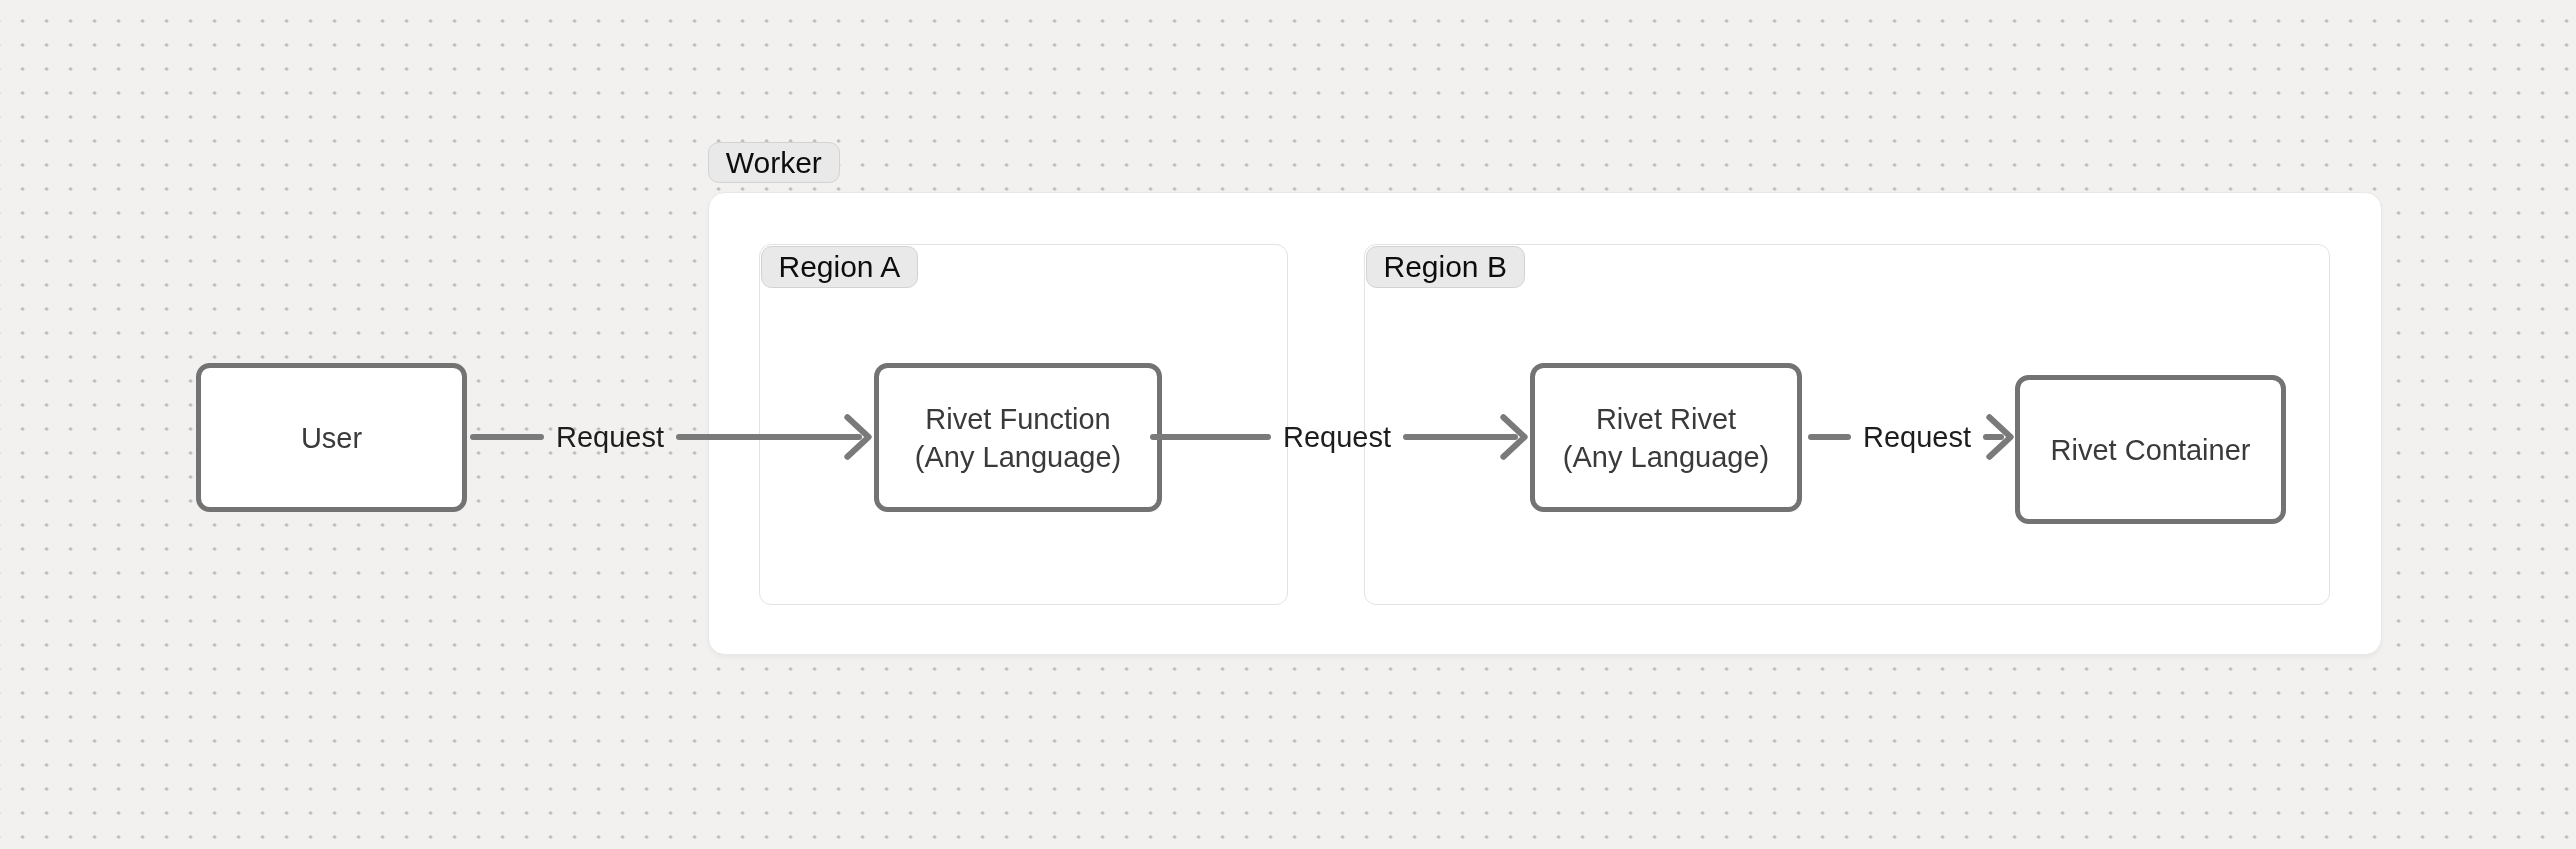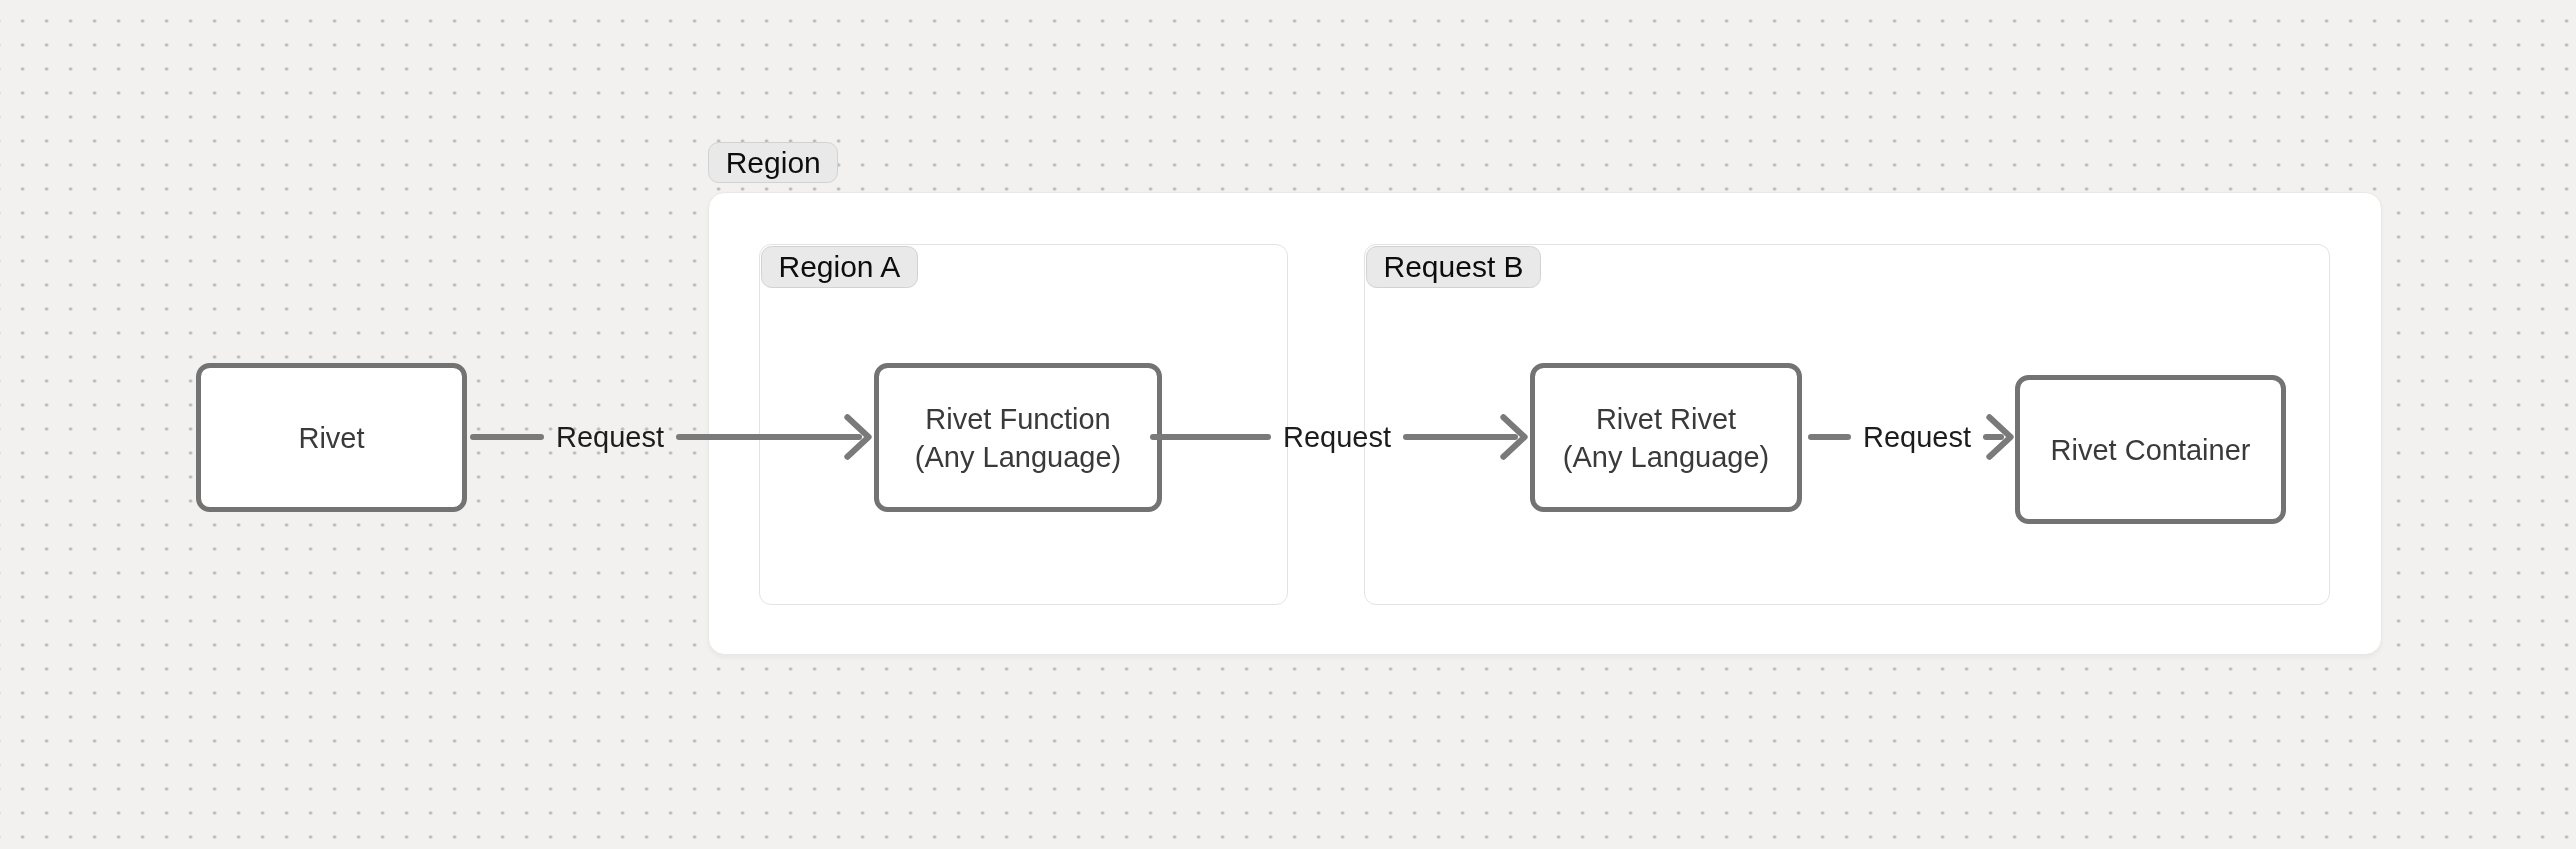--- a/index.html
+++ b/index.html
@@ -108,34 +108,34 @@
     white-space: nowrap;
     flex: none;
   }
   .chevron { flex: none; margin-left: -20px; display: block; }
 </style>
 </head>
 <body>
 
 <div class="stage">
 
-  <div class="badge rivet-badge">Region</div>
+  <div class="badge rivet-badge">Worker</div>
 
   <div class="group-box"></div>
 
   <div class="region region-a">
     <div class="badge region-badge">Region A</div>
   </div>
 
   <div class="region region-b">
-    <div class="badge region-badge">Request B</div>
+    <div class="badge region-badge">Region B</div>
   </div>
 
   <div class="node node-user">
-    <div>Rivet</div>
+    <div>User</div>
   </div>
 
   <div class="node node-function">
     <div>Rivet Function</div>
     <div>(Any Language)</div>
   </div>
 
   <div class="node node-worker">
     <div>Rivet Rivet</div>
     <div>(Any Language)</div>

